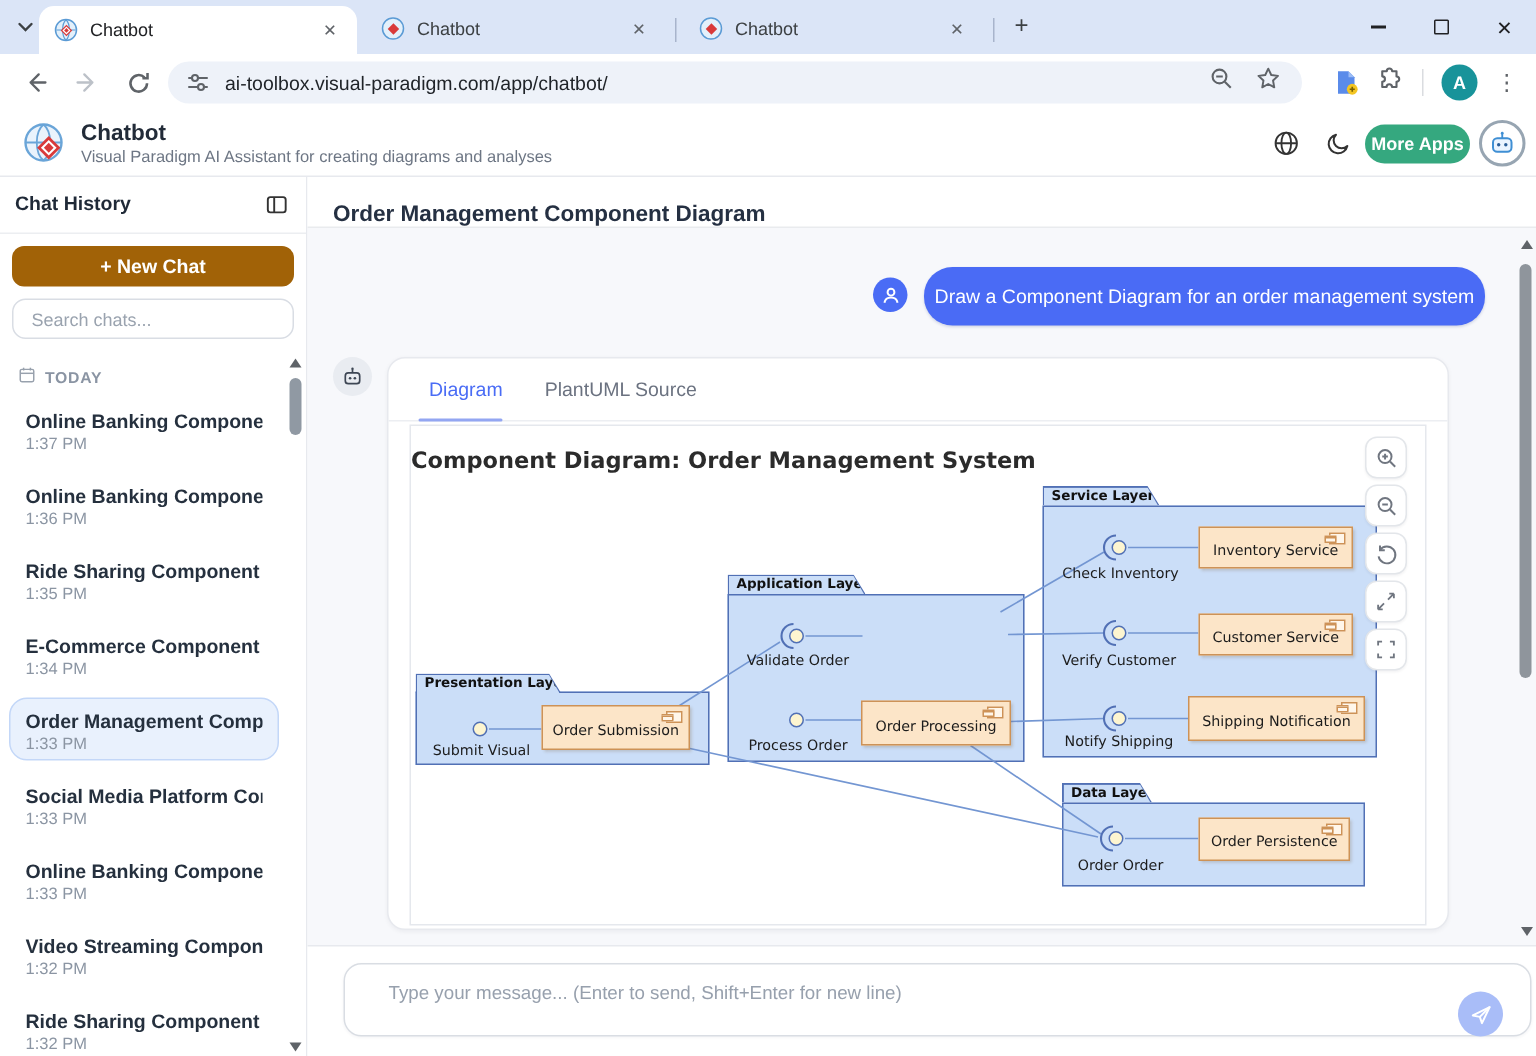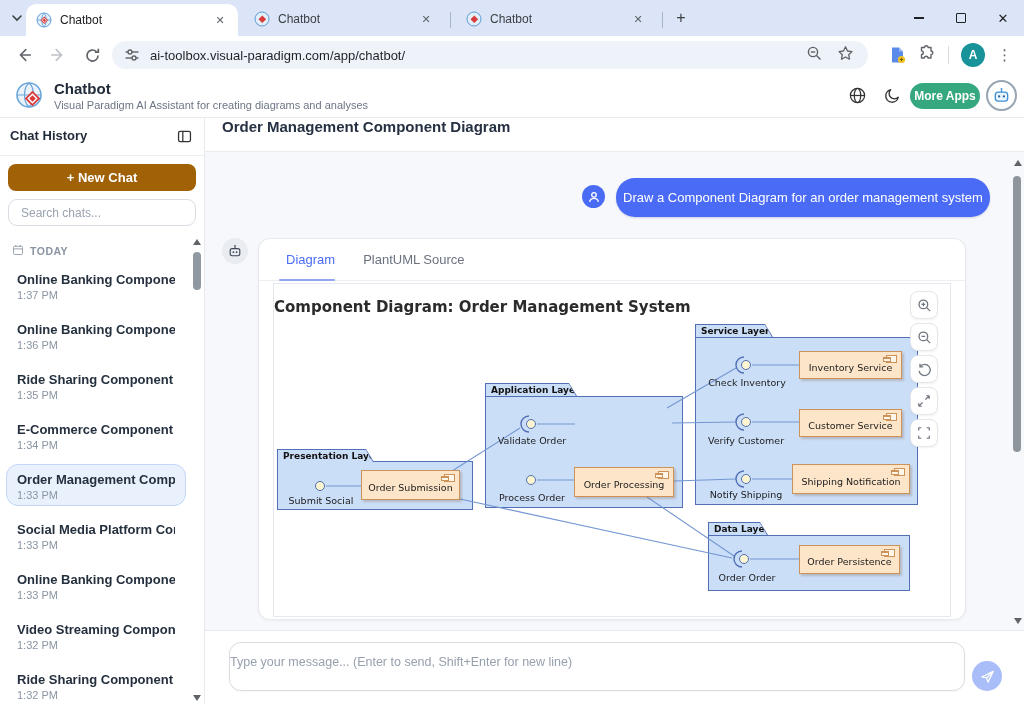--- a/index.html
+++ b/index.html
@@ -61,21 +61,21 @@
   .sb-item { margin:0 6px 8px 6px; padding:7px 10px 0 10px; height:42px; border-radius:12px; border:1px solid transparent; cursor:pointer; }
   .sb-item-title { font-size:13px; font-weight:600; color:#25303e; white-space:nowrap; overflow:hidden; }
   .sb-item-time { font-size:11px; color:#8b95a3; margin-top:2px; }
   .sb-item.selected { background:#e9f1fd; border-color:#c3d7f8; }
   .sb-scroll { position:absolute; right:2px; top:118px; width:9px; height:468px; }
   .sb-thumb { position:absolute; left:0; top:16px; width:8px; height:38px; border-radius:4px; background:#9099a3; cursor:pointer; }
   .tri-up { width:0; height:0; border-left:4px solid transparent; border-right:4px solid transparent; border-bottom:6px solid #5f6368; position:absolute; left:0; top:3px; cursor:pointer; }
   .tri-down { width:0; height:0; border-left:4px solid transparent; border-right:4px solid transparent; border-top:6px solid #5f6368; position:absolute; left:0; bottom:3px; cursor:pointer; }
 
   
-  .main-titlebar { position:absolute; left:205px; top:118px; width:819px; height:34px; background:#fff; border-bottom:1px solid #e9ebee; display:flex; align-items:flex-start; padding-left:17px; }
+  .main-titlebar { position:absolute; left:205px; top:118px; width:819px; height:34px; background:#fff; border-bottom:1px solid #e9ebee; display:flex; align-items:flex-end; padding-left:17px; }
   .main-title { font-size:15px; font-weight:700; color:#253042; }
   .chat-area { position:absolute; left:205px; top:152px; width:819px; height:478px; background:#f7f8fb; }
   .user-avatar { position:absolute; left:377px; top:33px; width:23px; height:23px; border-radius:50%; background:#4a6cf5; display:flex; align-items:center; justify-content:center; }
   .user-bubble { position:absolute; left:411px; top:26px; width:374px; height:39px; border-radius:19px; background:#4a6bf5; color:#fff; font-size:13px; display:flex; align-items:center; justify-content:center; box-shadow:0 1px 2px rgba(30,50,120,.18); }
   .bot-avatar { position:absolute; left:17px; top:86px; width:26px; height:26px; border-radius:50%; background:#e9ecf1; display:flex; align-items:center; justify-content:center; }
   .resp-card { position:absolute; left:53px; top:86px; width:708px; height:382px; background:#fff; border:1px solid #e7e9ee; border-radius:12px; box-shadow:0 1px 3px rgba(16,24,40,.05); }
   .card-tabs { position:relative; height:42px; border-bottom:1px solid #eceef2; display:flex; align-items:center; gap:28px; padding-left:27px; }
   .card-tab { font-size:13px; font-weight:400; color:#6b7280; cursor:pointer; }
   .card-tab.active { color:#4a6cf5; }
   .tab-underline { position:absolute; left:20px; bottom:-1px; width:56px; height:2.5px; background:#93a6f2; border-radius:2px; }
@@ -97,21 +97,21 @@
 
   
   .zoom-btn { position:absolute; left:705px; width:28px; height:28px; background:#fff; border:1px solid #e3e6ea; border-radius:8px; box-shadow:0 1px 2px rgba(16,24,40,.06); display:flex; align-items:center; justify-content:center; cursor:pointer; }
 
   
   .main-scroll { position:absolute; left:806px; top:0; width:13px; height:478px; }
   .main-thumb { position:absolute; left:2px; top:24px; width:8px; height:276px; border-radius:4px; background:#8f959c; cursor:pointer; }
 
   
   .composer { position:absolute; left:205px; top:630px; width:819px; height:74px; background:#fff; border-top:1px solid #e7e9ee; }
-  .composer-input { position:absolute; left:24px; top:11px; width:736px; height:49px; border:1px solid #d9dde3; border-radius:12px; resize:none; outline:none; padding:12px 0; font-size:12.5px; color:#333; font-family:"Liberation Sans",sans-serif; box-shadow:0 1px 2px rgba(16,24,40,.04); }
+  .composer-input { position:absolute; left:24px; top:11px; width:792px; height:49px; border:1px solid #d9dde3; border-radius:12px; resize:none; outline:none; padding:12px 29px; font-size:12.5px; color:#333; font-family:"Liberation Sans",sans-serif; box-shadow:0 1px 2px rgba(16,24,40,.04); }
   .composer-input::placeholder { color:#97a0ad; }
   .send-btn { position:absolute; left:767px; top:30px; width:30px; height:30px; border-radius:50%; background:#a9bdf8; border:none; display:flex; align-items:center; justify-content:center; cursor:pointer; }
 </style>
 </head>
 <body>
 
 <div class="screen">
 
   <div class="tabstrip">
     <div class="ts-chevron">
@@ -450,21 +450,21 @@
         </div>
 
         <span class="iface-circle" style="left:41px; top:197px;"></span>
         <span class="iface-circle" style="left:252px; top:135px;"></span>
         <span class="iface-circle" style="left:252px; top:191px;"></span>
         <span class="iface-circle" style="left:467px; top:76px;"></span>
         <span class="iface-circle" style="left:467px; top:133px;"></span>
         <span class="iface-circle" style="left:467px; top:190px;"></span>
         <span class="iface-circle" style="left:465px; top:270px;"></span>
 
-        <span class="iface-label" style="left:2px;  top:211px;">Submit Social</span>
+        <span class="iface-label" style="left:2px;  top:211px;">Submit Visual</span>
         <span class="iface-label" style="left:213px; top:151px;">Validate Order</span>
         <span class="iface-label" style="left:213px; top:208px;">Process Order</span>
         <span class="iface-label" style="left:428px; top:93px;">Check Inventory</span>
         <span class="iface-label" style="left:427px; top:151px;">Verify Customer</span>
         <span class="iface-label" style="left:427px; top:205px;">Notify Shipping</span>
         <span class="iface-label" style="left:428px; top:288px;">Order Order</span>
       </div>
     </div>
 
     <div class="zoom-btn" style="top:139px;">

